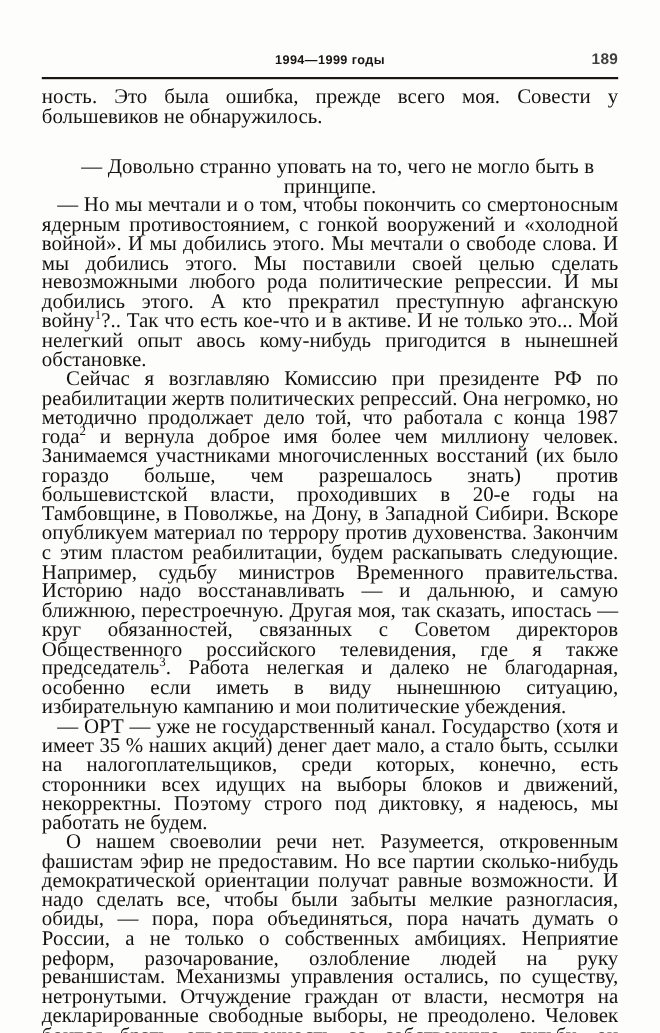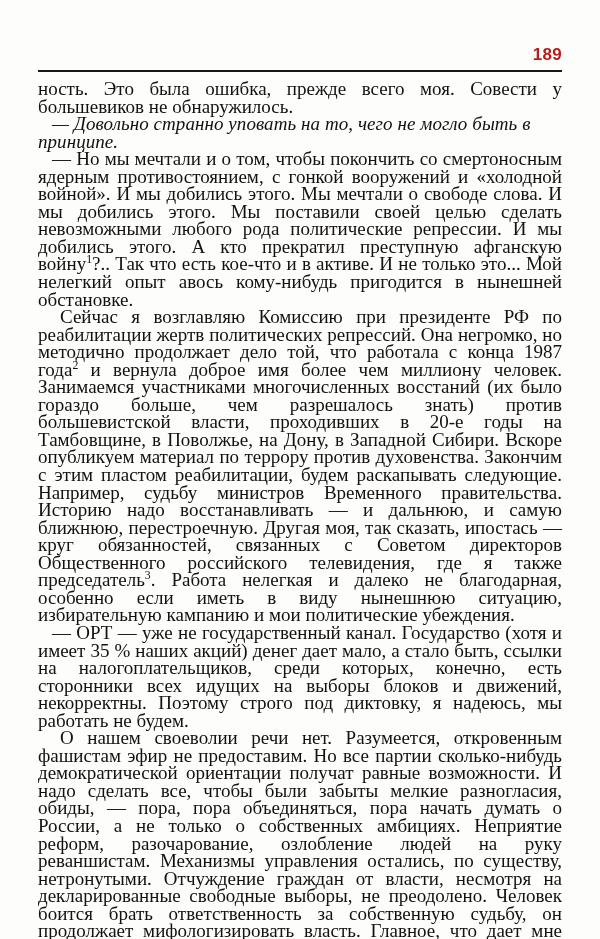--- a/index.html
+++ b/index.html
@@ -43,24 +43,24 @@
     font-weight: 600;
     letter-spacing: 0.4px;
     color: #17140f;
     white-space: nowrap;
   }
   .running-head-folio {
     position: absolute;
     right: 0;
     top: -2px;
     font-family: "Liberation Sans", "DejaVu Sans", sans-serif;
-    font-size: 17px;
+    font-size: 14px;
     font-weight: 700;
     letter-spacing: 0.3px;
-    color: #b91c1c;
+    color: #404040;
   }
   .rule {
     position: absolute;
     left: 38px;
     top: 70px;
     width: 524px;
     height: 1.6px;
     background: #1a1713;
   }
 
@@ -79,40 +79,41 @@
   }
   .textblock p {
     margin: 0;
     text-indent: 22px;
     word-spacing: 0.1px;
   }
   .textblock p.continued {
     text-indent: 0;
   }
   .textblock p.question {
-    font-style: italic;
     text-indent: 14px;
-    text-align: left;
+    text-align: center;
     letter-spacing: 0.05px;
+    margin-top: 28px;
   }
   .textblock p.dialogue {
     text-indent: 14px;
   }
   sup {
     font-size: 0.62em;
     vertical-align: super;
     line-height: 0;
   }
 </style>
 </head>
 <body>
 
 <div class="page">
 
   <div class="running-head">
+    <div class="running-head-title">1994—1999 годы</div>
     <div class="running-head-folio">189</div>
   </div>
   <div class="rule"></div>
 
   <div class="textblock">
 
     <p class="continued">ность. Это была ошибка, прежде всего моя. Совести у большевиков не обнаружилось.</p>
 
     <p class="question">— Довольно странно уповать на то, чего не могло быть в принципе.</p>
 

